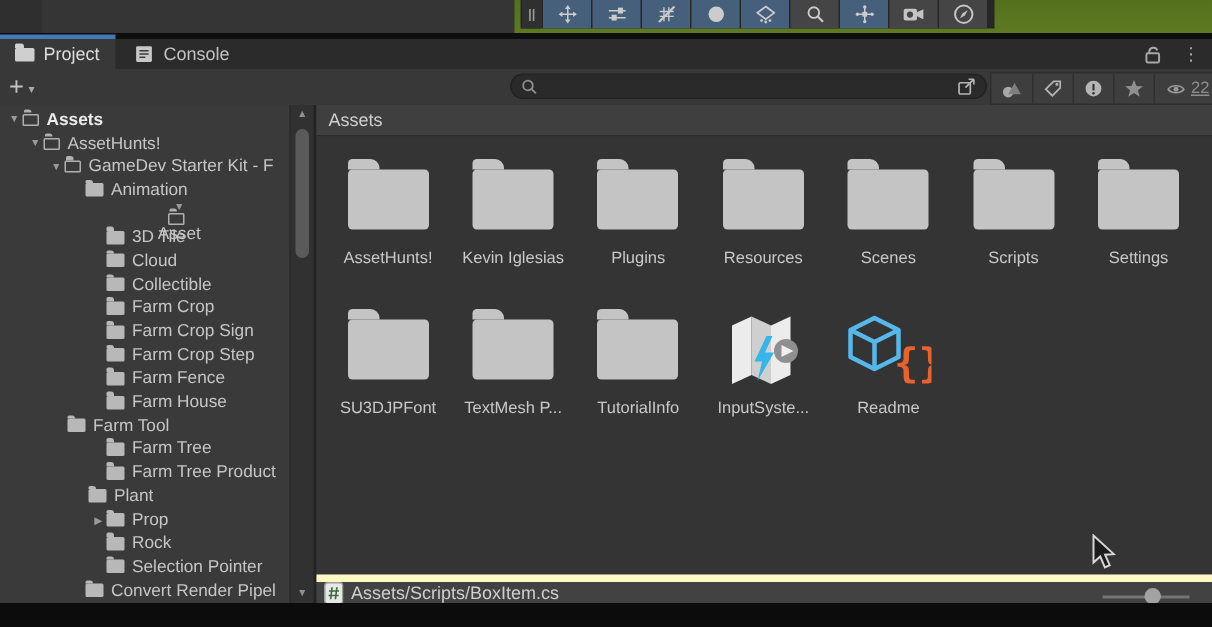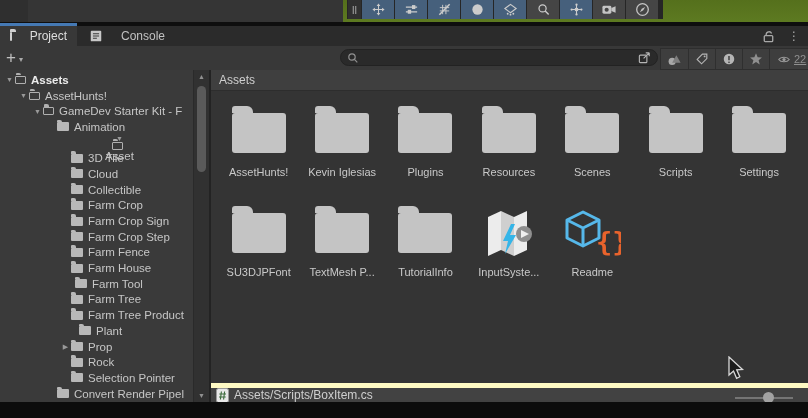--- a/index.html
+++ b/index.html
@@ -13,21 +13,21 @@
     background:linear-gradient(#55701c,#5d7a21);}
   .scene-toolbar{position:absolute;left:347px;top:0;width:314px;height:19px;background:#262626;
     display:flex;align-items:stretch;gap:1px;padding:0 1px;}
   .stb{width:32px;display:flex;align-items:center;justify-content:center;background:#454545;}
   .stb.active{background:#46607c;}
   .stb.handle{width:13px;background:#303030;}
   .top-black{position:absolute;left:0;top:22px;width:808px;height:4px;background:#0e0e0e;}
   .tab-indicator{position:absolute;left:0;top:23px;width:77px;height:3px;background:#4579b4;}
   
   .tabbar{position:absolute;left:0;top:26px;width:808px;height:20px;background:#2b2b2b;}
-  .tab{position:absolute;top:0;height:20px;display:flex;align-items:center;gap:18px;
+  .tab{position:absolute;top:0;height:20px;display:flex;align-items:center;gap:6px;
     padding:0 10px;font-size:12px;color:#c2c2c2;box-sizing:border-box;}
   .tab.active{background:#383838;color:#dedede;}
   .tab-folder{width:13px;height:9px;background:#cfcfcf;border-radius:1px;position:relative;}
   .tab-folder::before{content:"";position:absolute;left:0;top:-3px;width:6px;height:3px;
     background:#cfcfcf;border-radius:1px 2px 0 0;}
   .tabbar-right{position:absolute;right:8px;top:0;height:20px;display:flex;align-items:center;gap:12px;}
   .kebab{color:#a8a8a8;font-size:12px;line-height:1;}
   
   .controls{position:absolute;left:0;top:46px;width:808px;height:24px;background:#383838;}
   .add-btn{position:absolute;left:6px;top:0;height:24px;display:flex;align-items:center;gap:3px;
@@ -340,36 +340,36 @@
       <div class="trow" style="padding-left: 60px;">
         <span class="tarrow"></span>
         <span class="tfolder"></span>
         <span>Farm Fence</span>
       </div>
       <div class="trow" style="padding-left: 60px;">
         <span class="tarrow"></span>
         <span class="tfolder"></span>
         <span>Farm House</span>
       </div>
-      <div class="trow" style="padding-left: 64px;">
+      <div class="trow" style="padding-left: 34px;">
         <span class="tarrow"></span>
         <span class="tfolder"></span>
         <span>Farm Tool</span>
       </div>
       <div class="trow" style="padding-left: 60px;">
         <span class="tarrow"></span>
         <span class="tfolder"></span>
         <span>Farm Tree</span>
       </div>
       <div class="trow" style="padding-left: 60px;">
         <span class="tarrow"></span>
         <span class="tfolder"></span>
         <span>Farm Tree Product</span>
       </div>
-      <div class="trow" style="padding-left: 48px; margin-left: 20px;">
+      <div class="trow" style="padding-left: 48px;">
         <span class="tarrow"></span>
         <span class="tfolder"></span>
         <span>Plant</span>
       </div>
       <div class="trow" style="padding-left: 60px;">
         <span class="tarrow">▶</span>
         <span class="tfolder"></span>
         <span>Prop</span>
       </div>
       <div class="trow" style="padding-left: 60px;">

